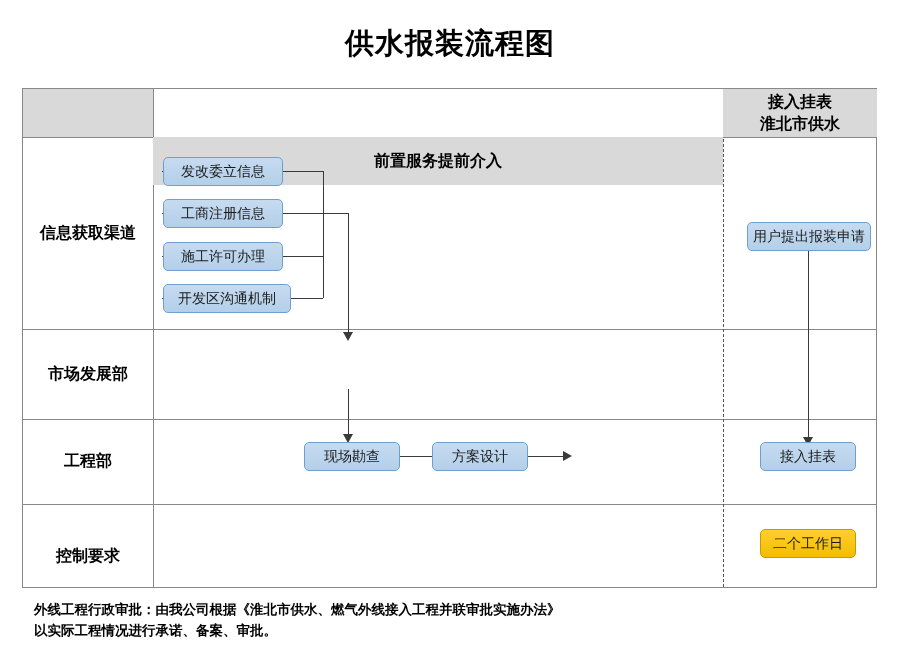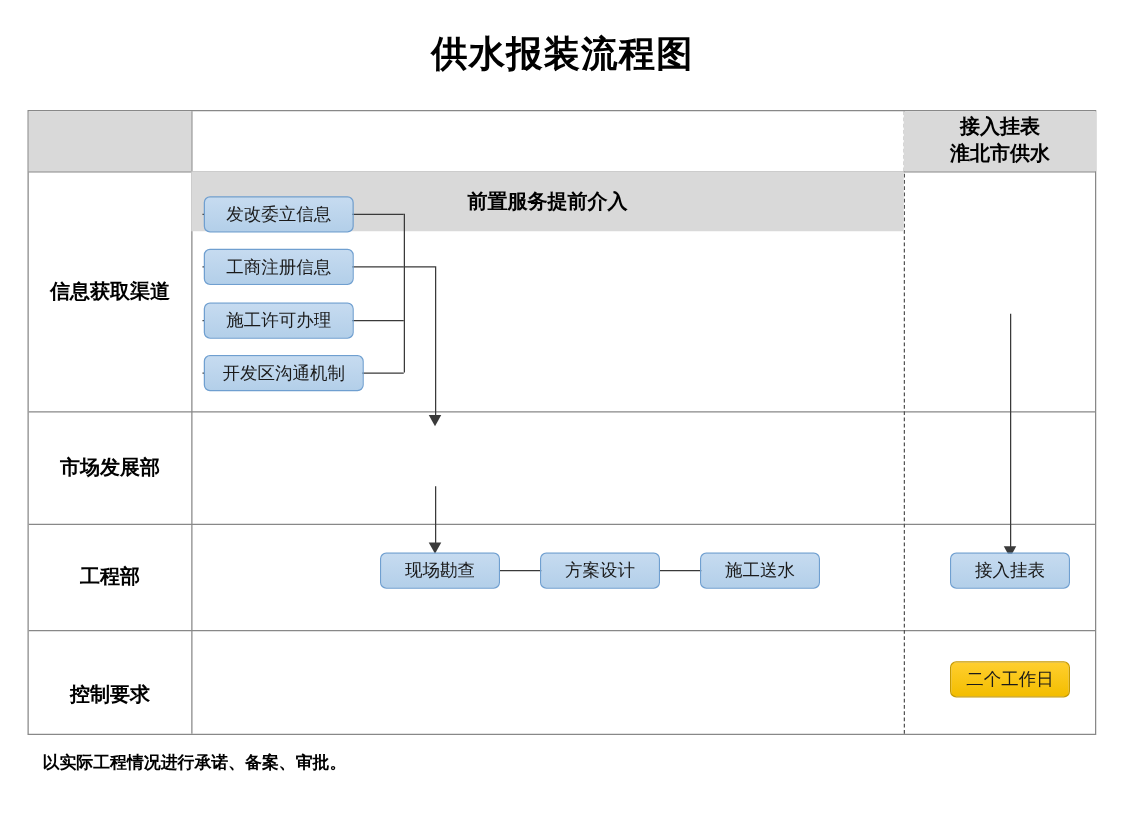--- a/index.html
+++ b/index.html
@@ -196,27 +196,28 @@
     <div class="arrow-right" style="left:540px; top:362px;"></div>
 
     <div class="ln lv" style="left:785px; top:162px; height:190px;"></div>
     <div class="arrow-down" style="left:780px; top:348px;"></div>
 
     <div class="node" style="left:140px; top:68px;  width:120px; height:29px;">发改委立信息</div>
     <div class="node" style="left:140px; top:110px; width:120px; height:29px;">工商注册信息</div>
     <div class="node" style="left:140px; top:153px; width:120px; height:29px;">施工许可办理</div>
     <div class="node" style="left:140px; top:195px; width:128px; height:29px;">开发区沟通机制</div>
 
+    <div class="node wide" style="left:724px; top:133px; width:124px; height:29px;">用户提出报装申请</div>
 
 
     <div class="node" style="left:281px; top:353px; width:96px; height:29px;">现场勘查</div>
     <div class="node" style="left:409px; top:353px; width:96px; height:29px;">方案设计</div>
-    <div class="node" style="left:537px; top:353px; width:96px; height:29px;">施工送水</div>
     <div class="node" style="left:737px; top:353px; width:96px; height:29px;">接入挂表</div>
 
     <div class="node yellow" style="left:737px; top:440px; width:96px; height:29px;">二个工作日</div>
   </div>
 
   <div class="footnote">
+    <div>外线工程行政审批：由我公司根据《淮北市供水、燃气外线接入工程并联审批实施办法》</div>
     <div>以实际工程情况进行承诺、备案、审批。</div>
   </div>
 
 </div>
 
 </body></html>

